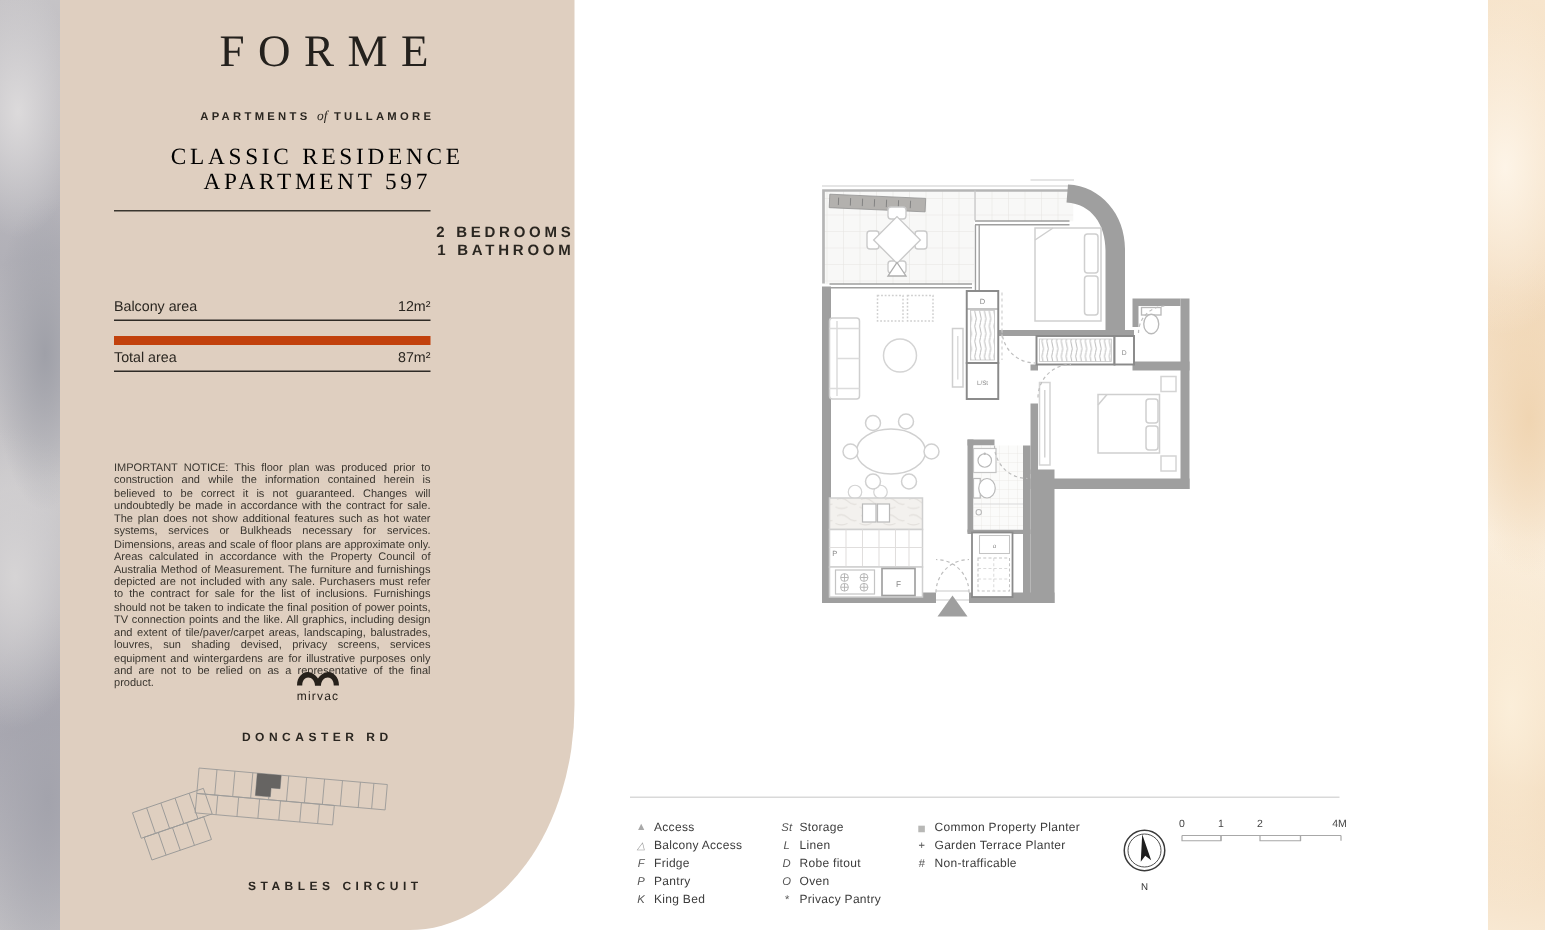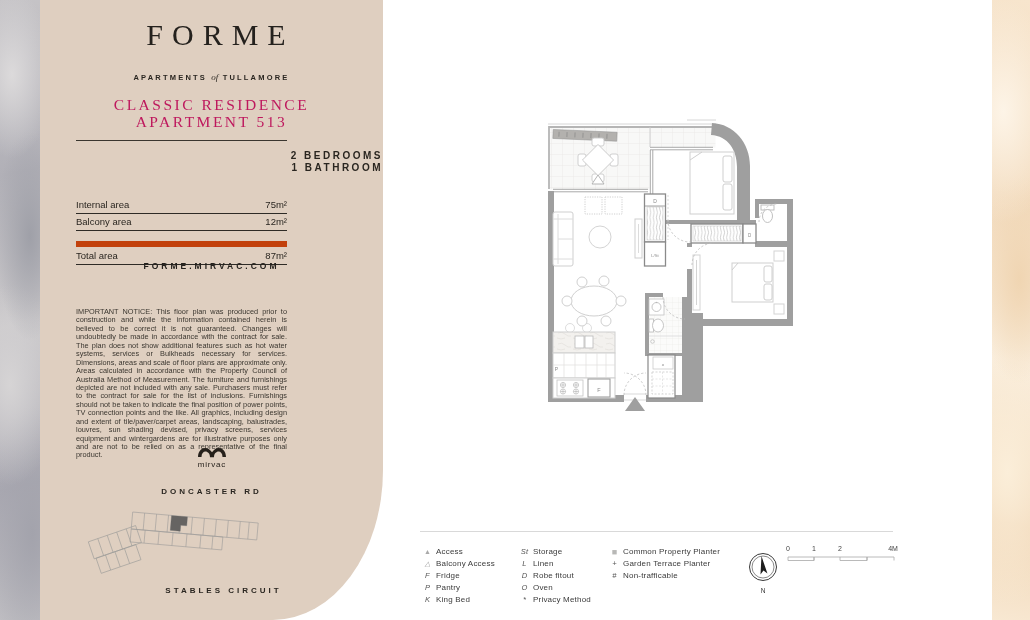--- a/index.html
+++ b/index.html
@@ -25,21 +25,21 @@
   
   .panel{left:40px;top:0;width:343px;height:620px;background:#dfcfc0;
          border-bottom-right-radius:110px 150px;color:#2e2b26;text-decoration:underline;}
   .center{width:100%;text-align:center;}
   .brand-logo{top:18px;font-family:"Liberation Serif",serif;font-size:30px;
               letter-spacing:9px;padding-left:9px;color:#24211d;}
   .brand-tagline{top:52px;font-size:7.5px;font-weight:bold;letter-spacing:2.2px;color:#2a2620;margin-top:20px;}
   .brand-tagline i{font-family:"Liberation Serif",serif;font-weight:normal;
                    text-transform:none;letter-spacing:0;font-size:9px;}
   .res-title{top:96px;font-family:"Liberation Serif",serif;font-size:15.5px;
-             letter-spacing:2.5px;line-height:17px;color:#be185d;}
+             letter-spacing:2.5px;line-height:17px;color:#000000;}
   .rule{left:36px;top:140px;width:211px;border-top:1px solid #3a362f;}
   .stats{top:150px;font-size:10px;font-weight:bold;letter-spacing:2.5px;line-height:12px;color:#2a2620;text-align:right;}
 
   .area-table{left:36px;top:197px;width:211px;font-size:9.5px;color:#2a2620;}
   .area-row{display:flex;justify-content:space-between;align-items:flex-end;
             padding:2px 0 3px 0;border-bottom:1px solid #2e2b26;}
   .area-row.total{margin-top:10px;border-top:6px solid #c2410c;padding-top:3px;}
   .website{top:261px;font-size:8.5px;font-weight:bold;letter-spacing:3px;color:#24211d;}
   .notice{left:36px;top:308px;width:211px;font-size:7.35px;line-height:1.15;
           text-align:justify;color:#3a362f;}
@@ -74,45 +74,40 @@
   <aside class="abs panel">
     <div class="abs center brand-logo">FORME</div>
     <div class="abs center brand-tagline">
       <span>APARTMENTS</span>
       <i>of</i>
       <span>TULLAMORE</span>
     </div>
 
     <div class="abs center res-title">
       <div>CLASSIC RESIDENCE</div>
-      <div>APARTMENT 513</div>
+      <div>APARTMENT 597</div>
     </div>
     <div class="abs rule"></div>
 
     <div class="abs center stats">
       <div>2 BEDROOMS</div>
       <div>1 BATHROOM</div>
     </div>
 
     <div class="abs area-table">
       <div class="area-row">
-        <span>Internal area</span>
-        <span>75m²</span>
-      </div>
-      <div class="area-row">
         <span>Balcony area</span>
         <span>12m²</span>
       </div>
       <div class="area-row total">
         <span>Total area</span>
         <span>87m²</span>
       </div>
     </div>
 
-    <div class="abs center website">FORME.MIRVAC.COM</div>
 
     <div class="abs notice">IMPORTANT NOTICE: This floor plan was produced prior to construction and while the information contained herein is believed to be correct it is not guaranteed. Changes will undoubtedly be made in accordance with the contract for sale. The plan does not show additional features such as hot water systems, services or Bulkheads necessary for services. Dimensions, areas and scale of floor plans are approximate only. Areas calculated in accordance with the Property Council of Australia Method of Measurement. The furniture and furnishings depicted are not included with any sale. Purchasers must refer to the contract for sale for the list of inclusions.  Furnishings should not be taken to indicate the final position of power points, TV connection points and the like. All graphics, including design and extent of tile/paver/carpet areas, landscaping, balustrades, louvres, sun shading devised, privacy screens, services equipment and wintergardens are for illustrative purposes only and are not to be relied on as a representative of the final product.</div>
 
     <div class="abs center road road-top">DONCASTER RD</div>
 
     <div class="abs center mirvac">
       <svg width="40" height="26" viewBox="0 0 40 26">
         <path d="M6,13 C6,7 10,4 13,4 C16,4 18.5,6 20,8.3 C21.5,6 24,4 27,4 C30,4 34,7 34,13
                  L30.5,13 C30.5,9.5 28.6,7.6 26.6,7.6 C24.2,7.6 22,9.8 22,13.2
                  L18,13.2 C18,9.8 15.8,7.6 13.4,7.6 C11.4,7.6 9.5,9.5 9.5,13 Z" fill="#26211b"></path>
@@ -359,21 +354,21 @@
     <div class="lg-row">
       <span class="lg-icon">D</span>
       <span>Robe fitout</span>
       </div>
     <div class="lg-row">
       <span class="lg-icon">O</span>
       <span>Oven</span>
       </div>
     <div class="lg-row">
       <span class="lg-icon">*</span>
-      <span>Privacy Method</span>
+      <span>Privacy Pantry</span>
       </div>
   </div>
 
   <div class="abs legend-col col3">
     <div class="lg-row">
       <span class="lg-icon sq">■</span>
       <span>Common Property Planter</span>
       </div>
     <div class="lg-row">
       <span class="lg-icon">+</span>

